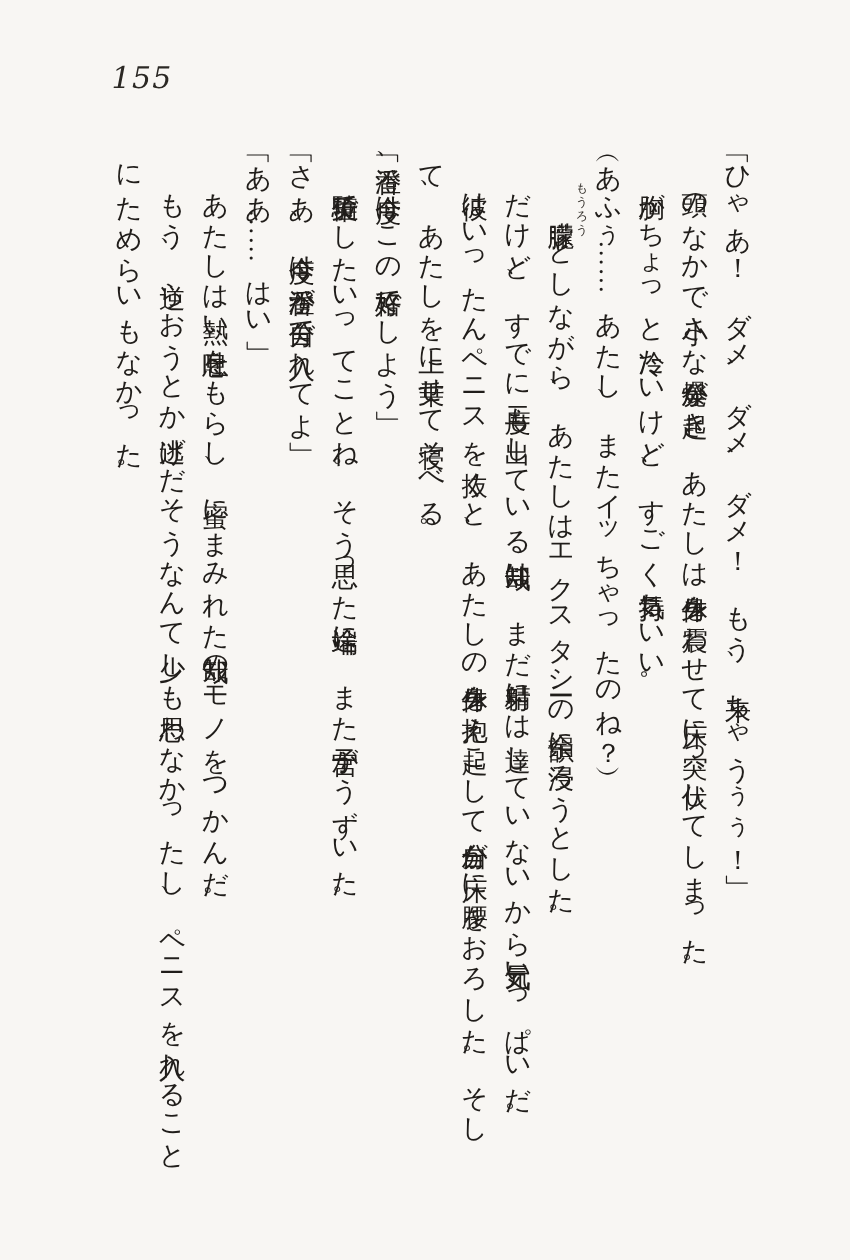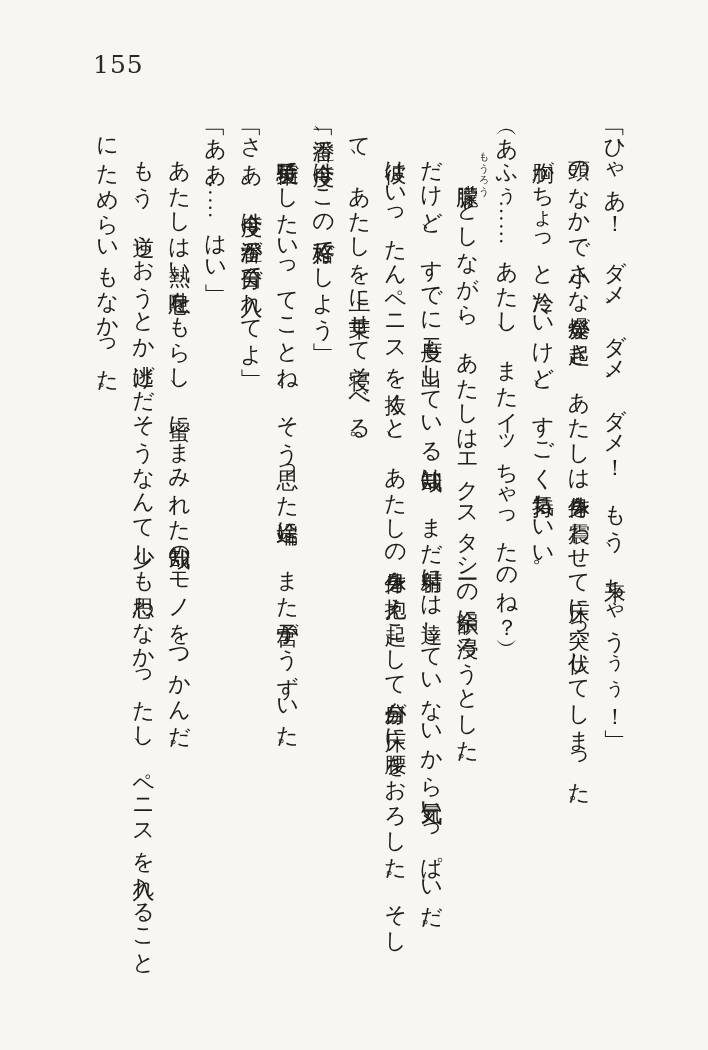--- a/index.html
+++ b/index.html
@@ -18,20 +18,21 @@
     height: 1050px;
     background: #f8f6f3;
     overflow: hidden;
     color: #262320;
   }
   .page-number {
     position: absolute;
     top: 50px;
     left: 93px;
     font-size: 25px;
+    font-style: italic;
     letter-spacing: 1px;
     color: #2b2824;
     font-family: "DejaVu Serif", serif;
     text-align: right;
   }
   .text-block {
     position: absolute;
     top: 122px;
     right: 75px;
     height: 860px;

